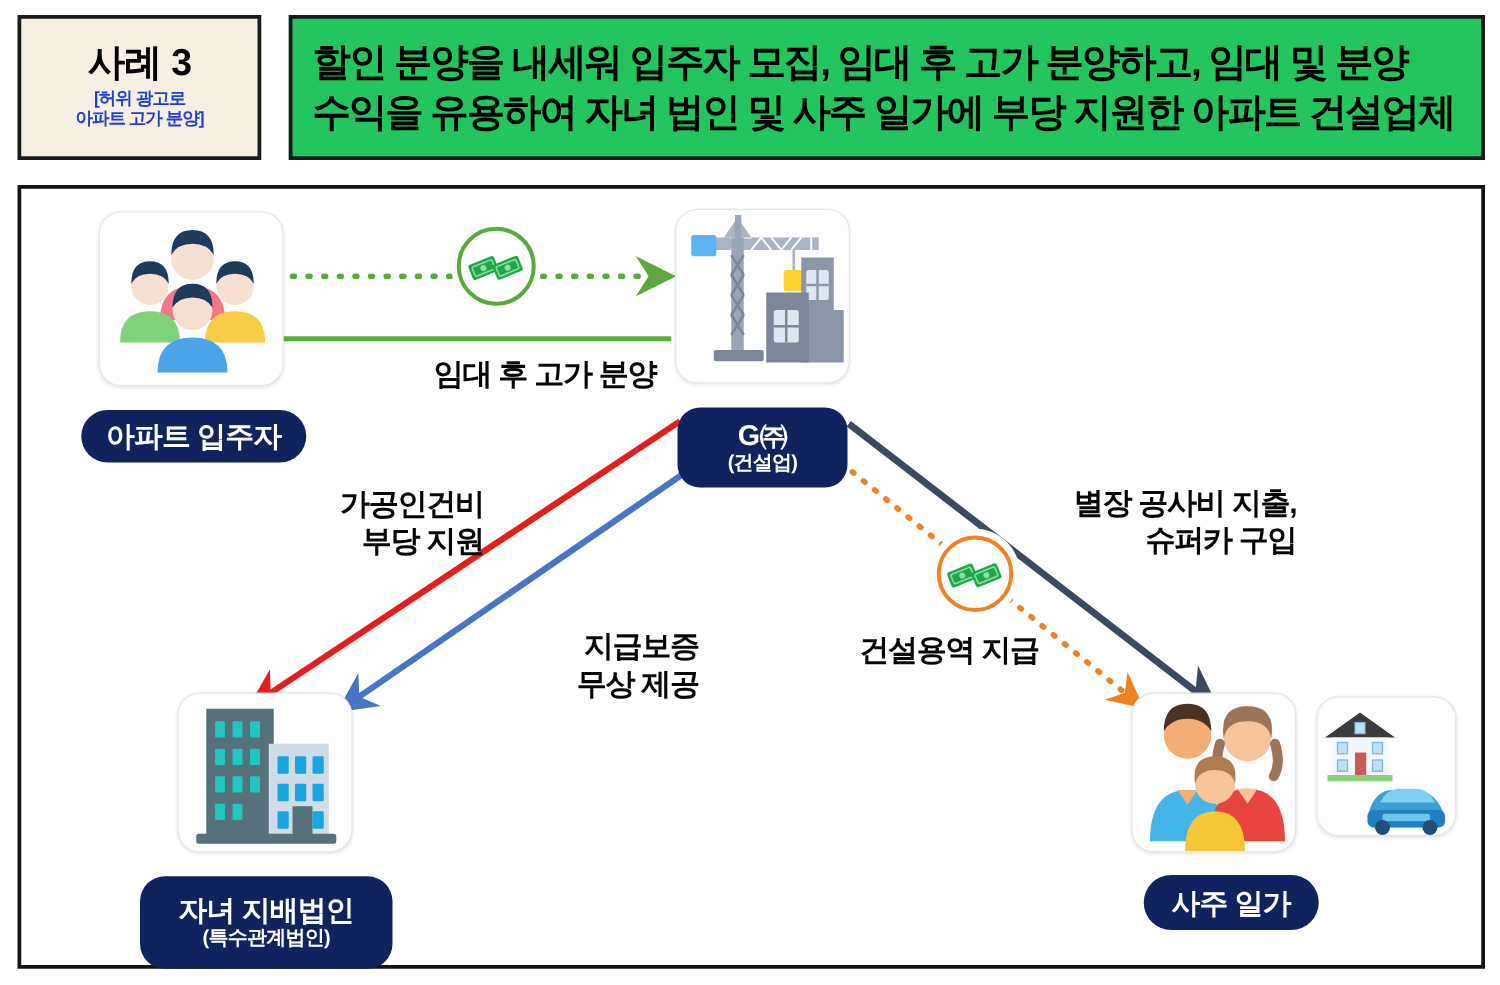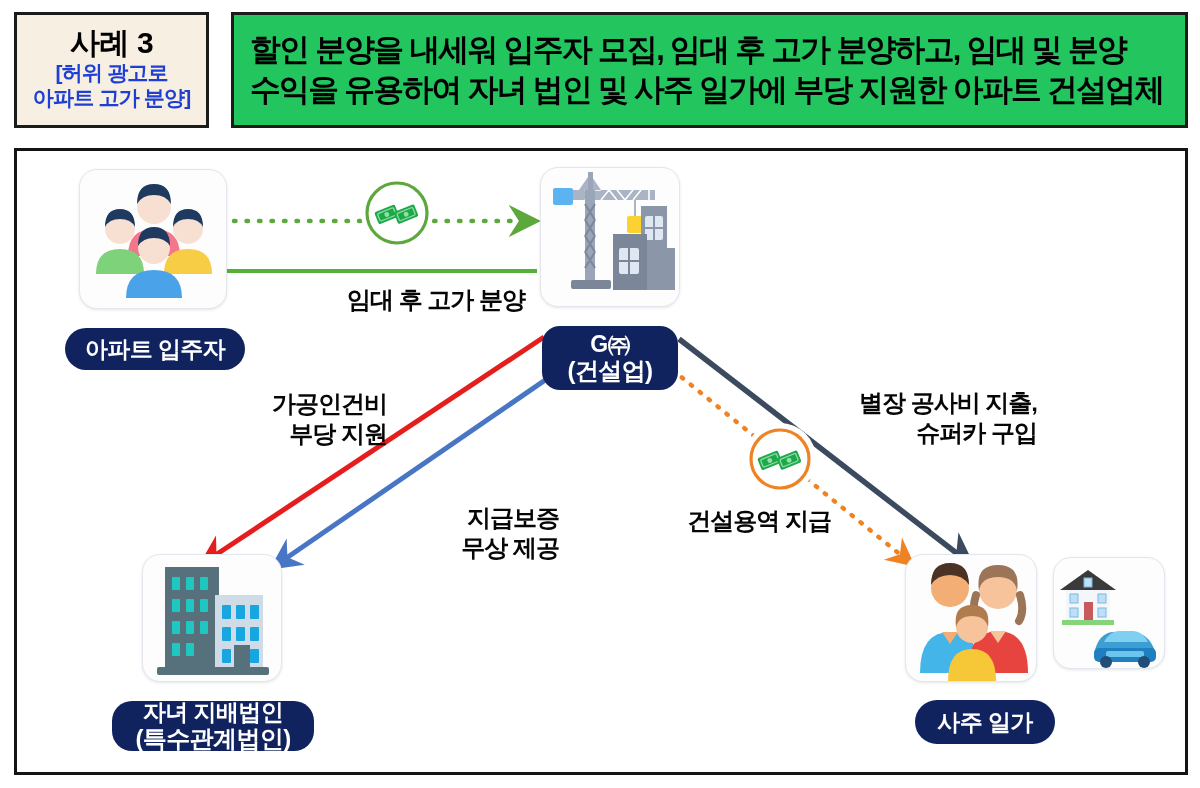--- a/index.html
+++ b/index.html
@@ -37,21 +37,21 @@
   }
   #case-title {
     font-size: 30px;
     font-weight: bold;
     color: #000000;
     letter-spacing: -0.5px;
     line-height: 1.05;
     margin-bottom: 3px;
   }
   .case-sub {
-    font-size: 21px;
+    font-size: 14px;
     font-weight: bold;
     color: #1f3fd4;
     line-height: 1.18;
     letter-spacing: -0.8px;
     white-space: nowrap;
   }
   #title-box {
     flex: 1;
     height: 116px;
     background: #22c55e;
@@ -113,21 +113,21 @@
     align-items: center;
     justify-content: center;
     letter-spacing: -0.6px;
     line-height: 1.16;
     text-align: center;
     white-space: nowrap;
     padding: 3px 14px;
     margin-top: 17px;
   }
   .badge .l1 { font-size: 23px; }
-  .badge .l2 { font-size: 24px; }
+  .badge .l2 { font-size: 16px; }
 
   
   .edge-label {
     position: absolute;
     font-size: 24px;
     font-weight: bold;
     color: #060606;
     letter-spacing: -1.0px;
     line-height: 1.25;
     text-align: right;
@@ -312,21 +312,21 @@
             <rect x="79" y="72" width="9" height="14" rx="1"></rect>
             <rect x="93" y="72" width="9" height="14" rx="1"></rect>
             <rect x="107" y="72" width="9" height="14" rx="1"></rect>
             <rect x="79" y="94" width="9" height="14" rx="1"></rect>
             <rect x="107" y="94" width="9" height="14" rx="1"></rect>
           </g>
           <rect x="91" y="90" width="16" height="24" fill="#56707c"></rect>
           <rect x="14" y="112" width="112" height="8" rx="2" fill="#56707c"></rect>
         </svg>
       </div>
-      <div class="badge" style="left:95px; top:533px; width:202px; height:50px; border-radius:20px;">
+      <div class="badge" style="left:95px; top:533px; width:202px; height:74px; border-radius:20px;">
         <span class="l1">자녀 지배법인</span>
         <span class="l2">(특수관계법인)</span>
       </div>
 
       <div class="icon-card" style="left:888px; top:403px; width:132px; height:128px;">
         <svg width="132" height="128" viewBox="0 0 132 128">
 
           <circle cx="44" cy="33" r="19" fill="#f2ae75"></circle>
           <path d="M25 30 q0 -22 19 -22 q19 0 19 22 q-6 -10 -19 -10 q-13 0 -19 10z" fill="#4a3324"></path>
           <path d="M14 118 q0 -41 30 -41 q30 0 30 41z" fill="#44b5e8"></path>

